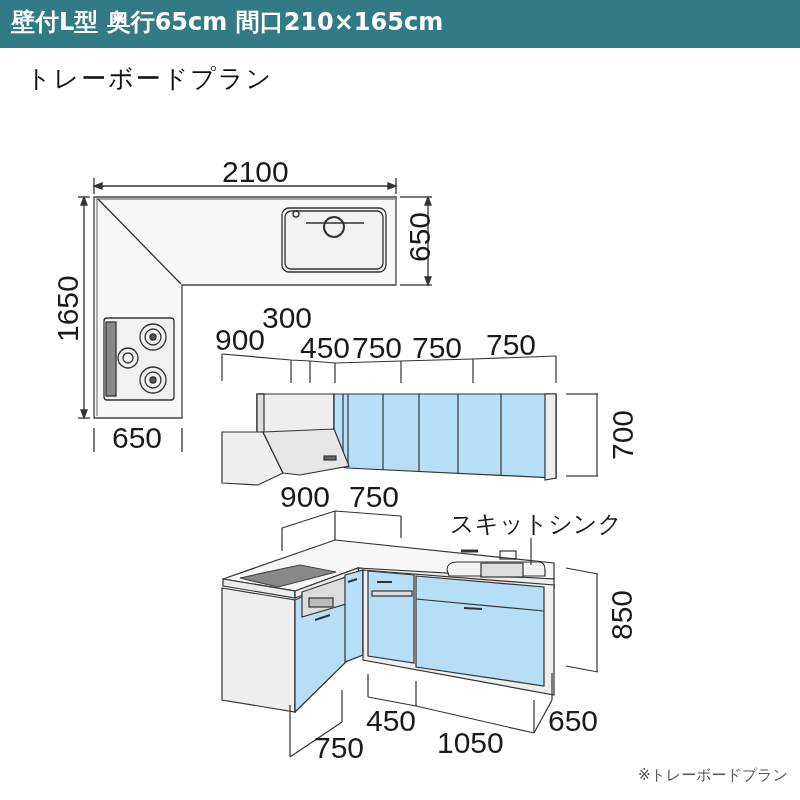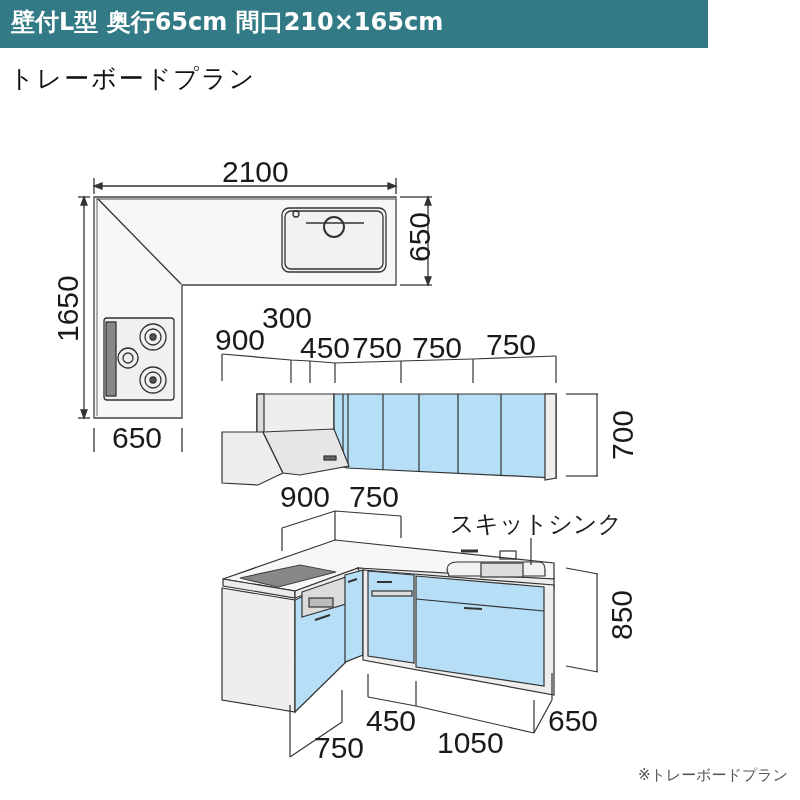--- a/index.html
+++ b/index.html
@@ -1,21 +1,21 @@
 <!DOCTYPE html>
 <html><head>
 <meta charset="utf-8">
 <style>
   html, body { margin:0; padding:0; }
   body { width:800px; height:800px; background:#ffffff; position:relative; overflow:hidden;
          font-family:"DejaVu Sans", sans-serif; }
-  .header { position:absolute; left:0; top:0; width:708px; height:48px; background:#327b86; }
+  .header { position:absolute; left:0; top:0; width:800px; height:48px; background:#327b86; }
   .header-title { position:absolute; left:11px; top:6px; color:#ffffff; font-size:24px; font-weight:bold;
                   letter-spacing:0px; white-space:nowrap; }
-  .plan-title { position:absolute; left:9px; top:62px; color:#111; font-size:25px; letter-spacing:2px; white-space:nowrap; }
+  .plan-title { position:absolute; left:26px; top:62px; color:#111; font-size:25px; letter-spacing:2px; white-space:nowrap; }
   .footnote { position:absolute; right:12px; top:766px; color:#555; font-size:15px; white-space:nowrap; }
   svg.drawing { position:absolute; left:0; top:0; }
   .dim { font-family:"Liberation Sans", sans-serif; font-size:30px; fill:#1a1a1a; }
   .lbl { font-size:24px; fill:#1a1a1a; }
 </style>
 </head>
 <body>
 
 <div class="header">
   <div class="header-title">壁付L型 奥行65cm 間口210×165cm</div>

